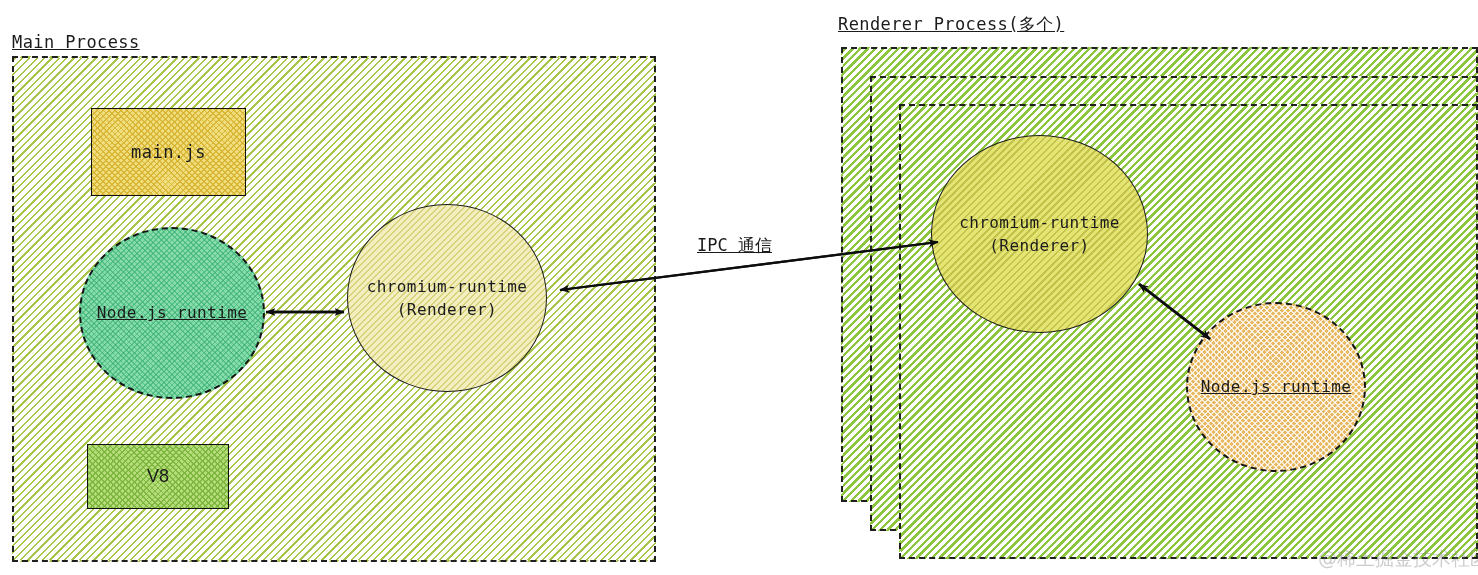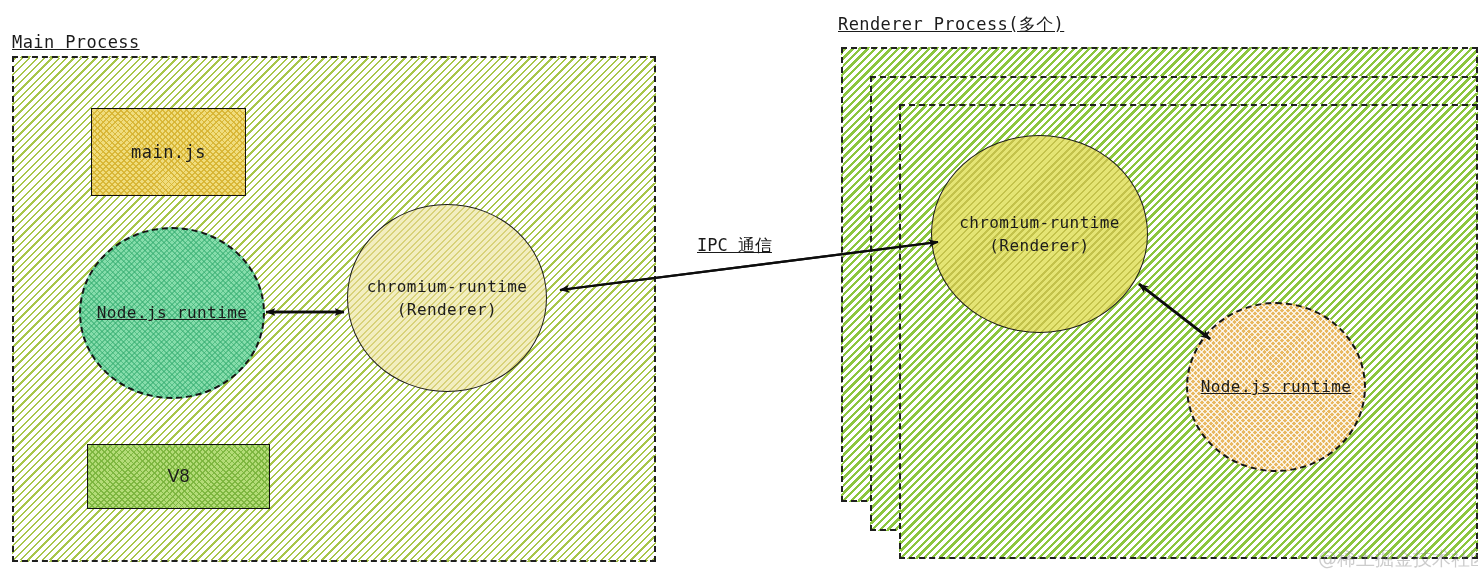--- a/index.html
+++ b/index.html
@@ -153,21 +153,21 @@
 <div id="stage">
 
   <div class="group-label" style="left:12px; top:32px;">Main Process</div>
 
   <div class="dashed-box hatch-pale-green" style="left:12px; top:56px; width:644px; height:506px;"></div>
 
   <div class="plain-box cross-gold" style="left:91px; top:108px; width:155px; height:88px;">
     <span class="node-box-label">main.js</span>
   </div>
 
-  <div class="plain-box cross-green" style="left:87px; top:444px; width:183px; height:65px;">
+  <div class="plain-box cross-green" style="left:87px; top:444px; width:142px; height:65px;">
     <span class="v8-label">V8</span>
   </div>
 
   <div class="circle dashed-edge cross-emerald" style="left:79px; top:227px; width:186px; height:172px;">
     <span>Node.js runtime</span>
   </div>
 
   <div class="circle solid-edge hatch-yellow-circle" style="left:347px; top:204px; width:200px; height:188px;">
     <span>
       <span>chromium-runtime</span><br>

